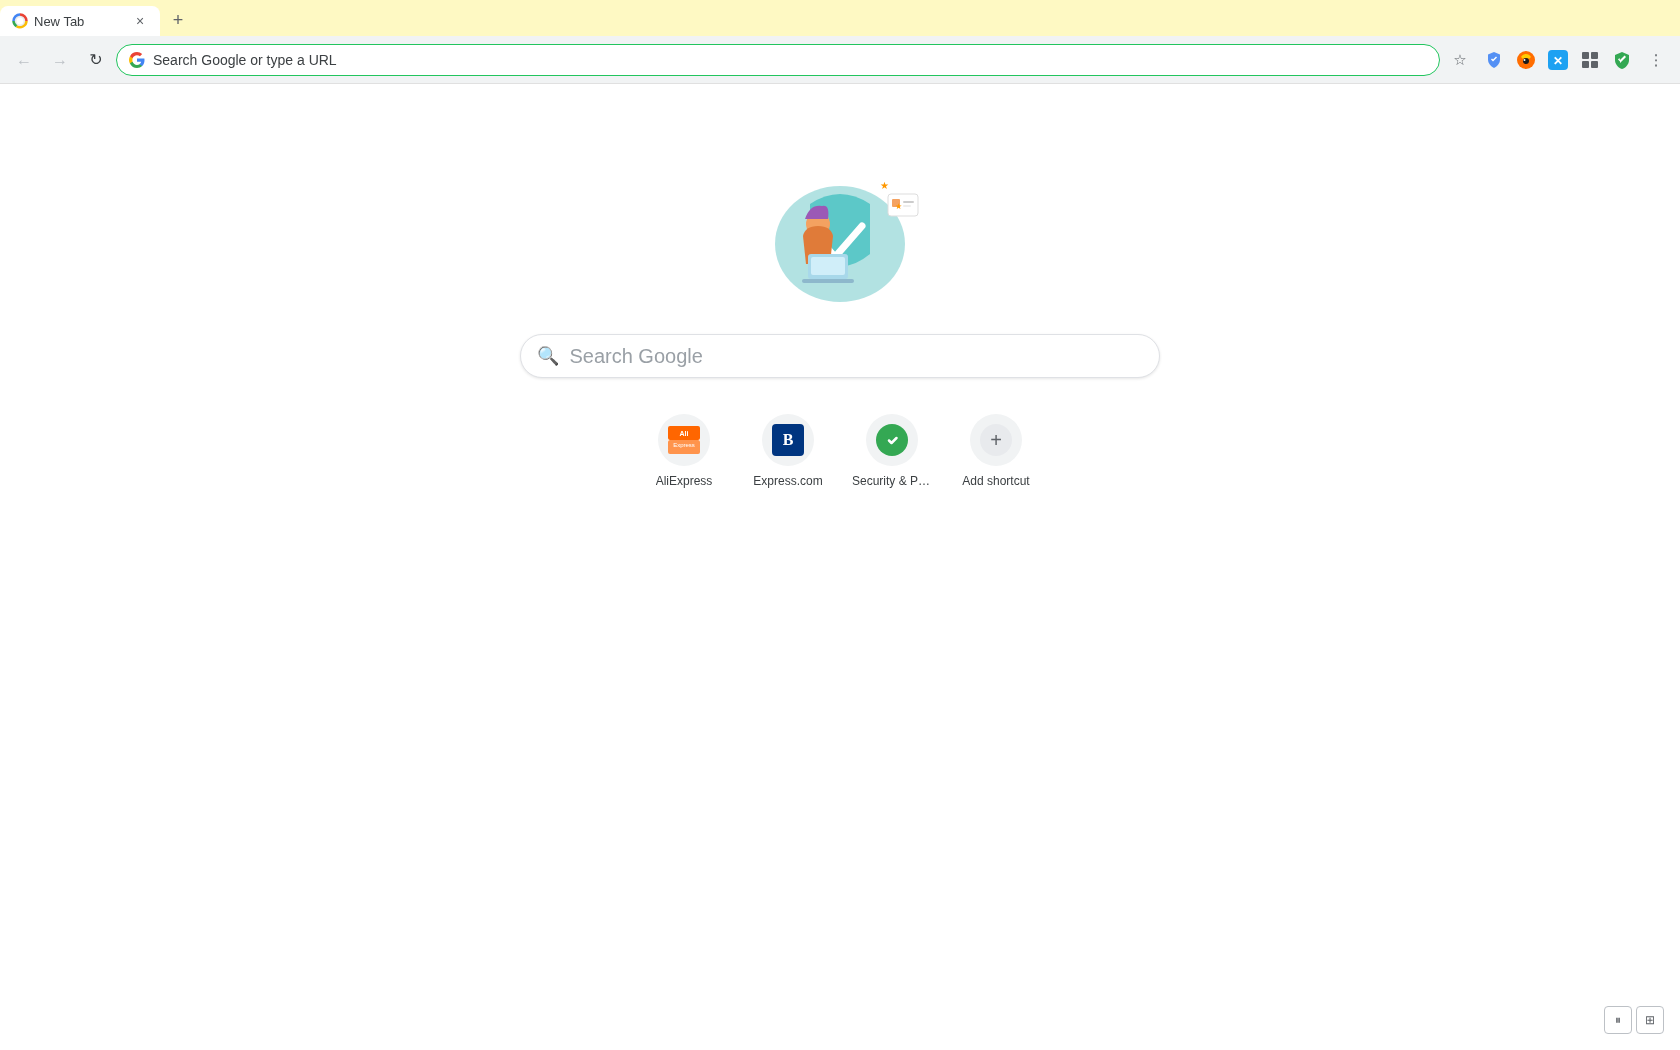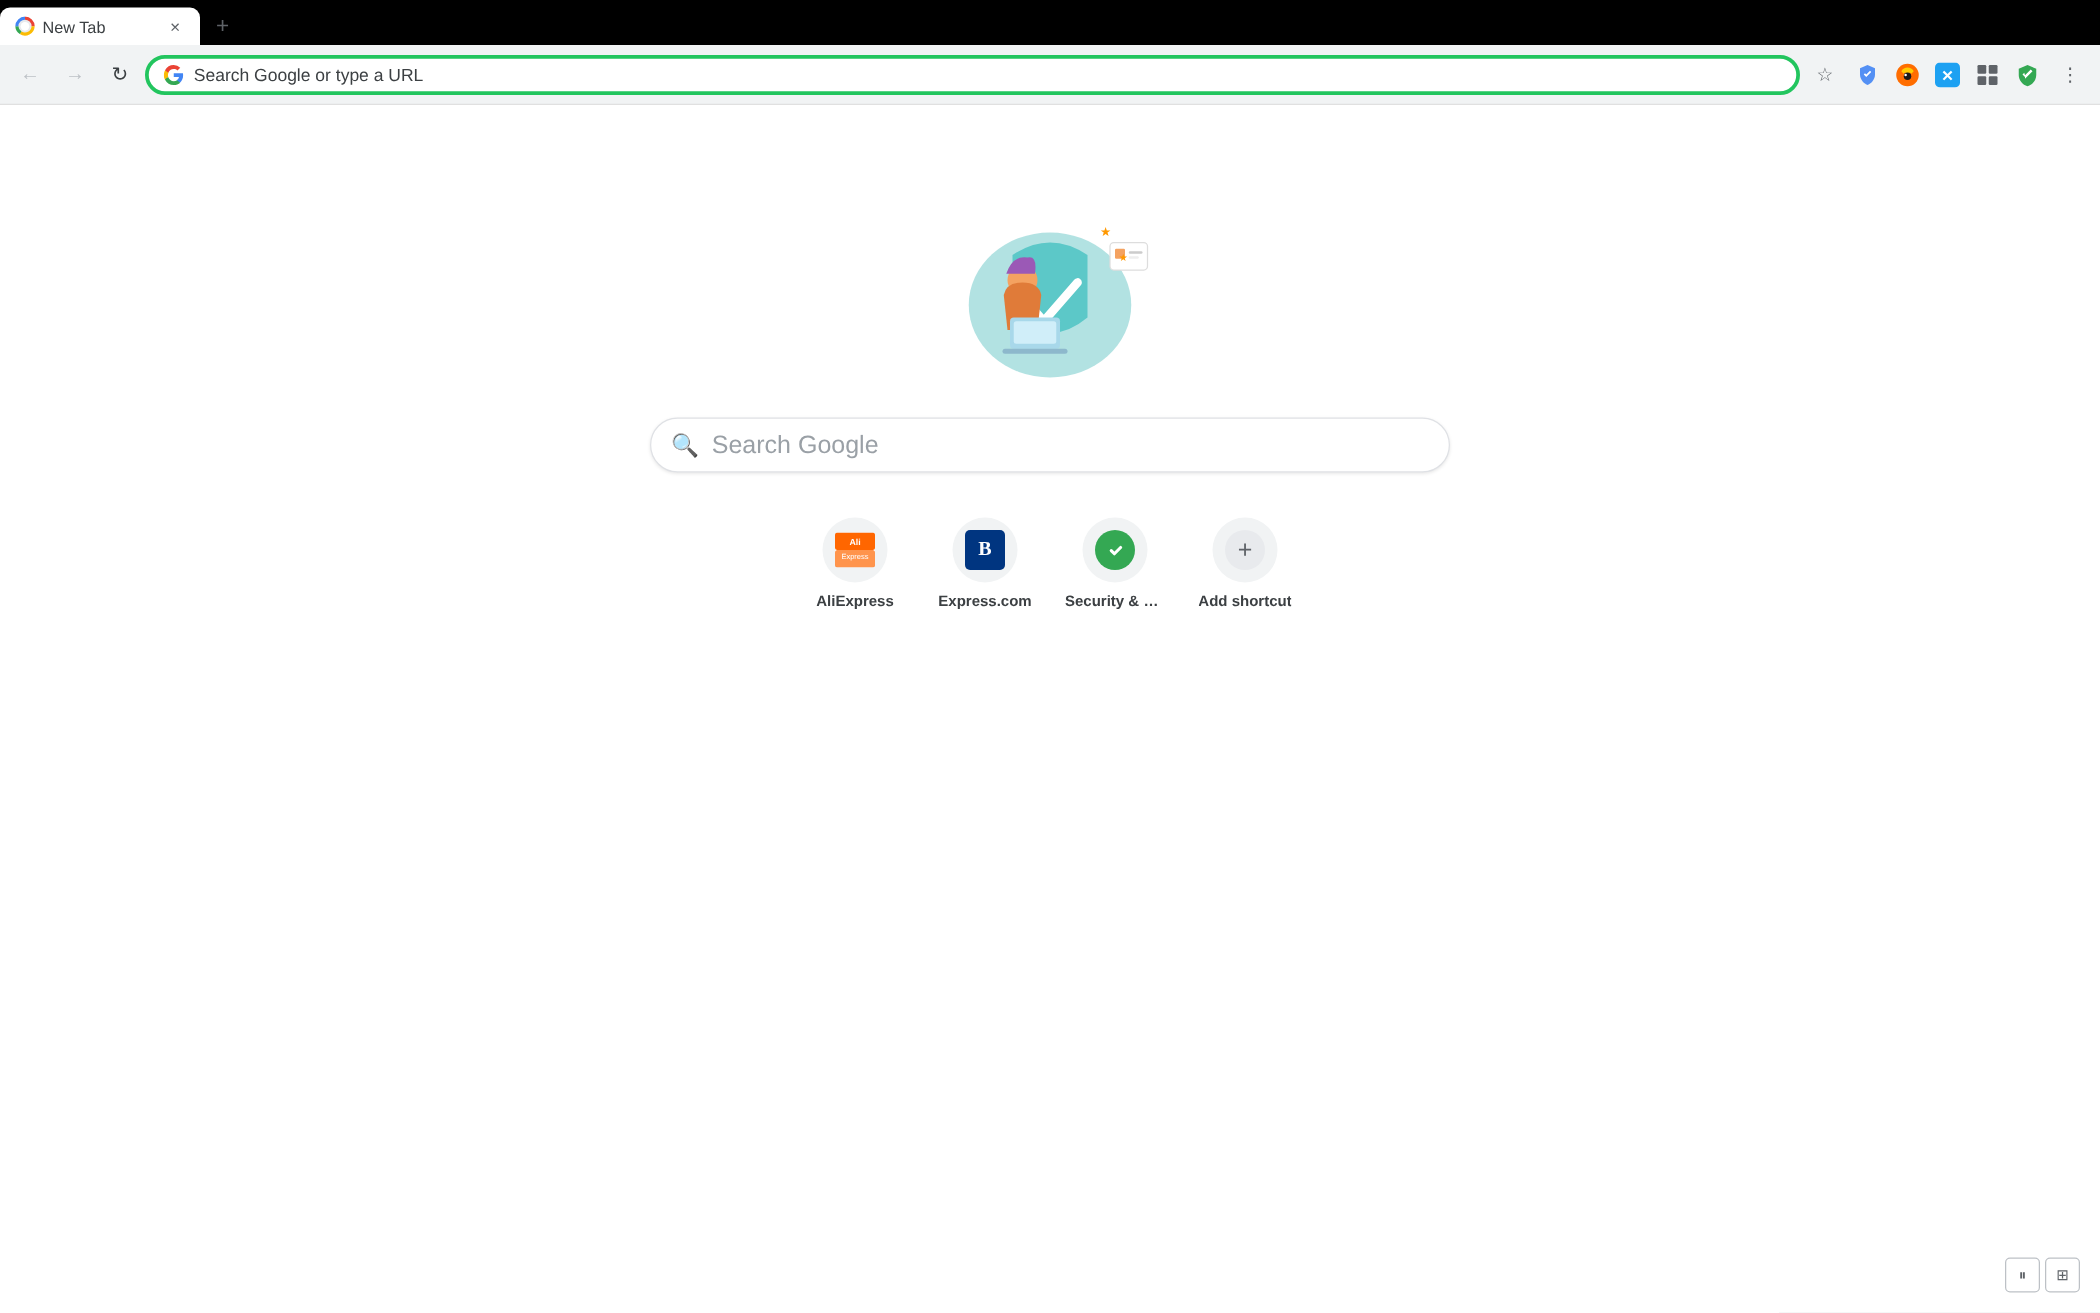--- a/index.html
+++ b/index.html
@@ -2,33 +2,33 @@
 <html><head>
   <meta charset="utf-8">
   <style>
     * { margin: 0; padding: 0; box-sizing: border-box; }
     body { font-family: 'Segoe UI', Arial, sans-serif; background: #f1f3f4; width: 1680px; height: 1050px; overflow: hidden; }
 
     
     .browser-frame { width: 1680px; height: 1050px; display: flex; flex-direction: column; background: #dee1e6; }
 
     
-    .tab-bar { height: 36px; background: #000000; display: flex; align-items: flex-end; padding: 0 0 0 0; }
+    .tab-bar { height: 36px; background: #fef9c3; display: flex; align-items: flex-end; padding: 0 0 0 0; }
     .tab { display: flex; align-items: center; height: 30px; background: #ffffff; border-radius: 8px 8px 0 0; padding: 0 12px; min-width: 160px; max-width: 240px; font-size: 12px; color: #3c4043; gap: 6px; position: relative; }
     .tab-favicon { width: 16px; height: 16px; }
     .tab-title { flex: 1; overflow: hidden; text-overflow: ellipsis; white-space: nowrap; font-size: 13px; }
     .tab-close { width: 16px; height: 16px; border-radius: 50%; display: flex; align-items: center; justify-content: center; color: #5f6368; font-size: 14px; cursor: pointer; }
     .tab-new { width: 28px; height: 28px; display: flex; align-items: center; justify-content: center; margin-left: 4px; margin-bottom: 2px; border-radius: 50%; cursor: pointer; color: #5f6368; font-size: 18px; }
 
     
     .toolbar { height: 48px; background: #f1f3f4; display: flex; align-items: center; padding: 0 8px; gap: 4px; border-bottom: 1px solid #e0e0e0; }
     .nav-btn { width: 32px; height: 32px; border-radius: 50%; display: flex; align-items: center; justify-content: center; cursor: pointer; color: #3c4043; font-size: 16px; }
     .nav-btn.disabled { color: #bdc1c6; cursor: default; }
 
-    .address-bar { flex: 1; height: 32px; background: #fff; border-radius: 16px; display: flex; align-items: center; padding: 0 12px; gap: 8px; border: 3px solid #22c55e; cursor: text; }
+    .address-bar { flex: 1; height: 32px; background: #fff; border-radius: 16px; display: flex; align-items: center; padding: 0 12px; gap: 8px; border: 1px solid #22c55e; cursor: text; }
     .address-text { font-size: 14px; color: #3c4043; flex: 1; }
 
     .toolbar-actions { display: flex; align-items: center; gap: 4px; }
     .toolbar-icon { width: 32px; height: 32px; border-radius: 50%; display: flex; align-items: center; justify-content: center; cursor: pointer; color: #5f6368; font-size: 15px; }
 
     
     .page-content { flex: 1; background: #ffffff; display: flex; flex-direction: column; align-items: center; overflow: hidden; position: relative; }
 
     
     .hero { margin-top: 80px; width: 200px; height: 150px; position: relative; display: flex; align-items: center; justify-content: center; }
@@ -36,21 +36,21 @@
     
     .search-container { margin-top: 20px; display: flex; align-items: center; justify-content: center; }
     .search-bar { width: 640px; height: 44px; border: 1px solid #dfe1e5; border-radius: 24px; display: flex; align-items: center; padding: 0 16px; gap: 10px; background: #fff; box-shadow: 0 1px 3px rgba(0,0,0,0.1); cursor: text; }
     .search-icon { color: #9aa0a6; font-size: 18px; }
     .search-placeholder { font-size: 20px; color: #9aa0a6; }
 
     
     .shortcuts { display: flex; gap: 24px; margin-top: 36px; align-items: flex-start; }
     .shortcut-item { display: flex; flex-direction: column; align-items: center; gap: 8px; cursor: pointer; width: 80px; }
     .shortcut-icon { width: 52px; height: 52px; border-radius: 50%; background: #f1f3f4; display: flex; align-items: center; justify-content: center; transition: background 0.15s; }
-    .shortcut-label { font-size: 12px; color: #3c4043; text-align: left; max-width: 80px; overflow: hidden; text-overflow: ellipsis; white-space: nowrap; font-weight: bold; }
+    .shortcut-label { font-size: 12px; color: #3c4043; text-align: left; max-width: 80px; overflow: hidden; text-overflow: ellipsis; white-space: nowrap; }
 
     
     .booking-icon { width: 32px; height: 32px; background: #003580; border-radius: 4px; display: flex; align-items: center; justify-content: center; color: white; font-size: 16px; font-weight: bold; font-family: Georgia, serif; }
 
     
     .security-icon { width: 32px; height: 32px; background: #1a73e8; border-radius: 50%; display: flex; align-items: center; justify-content: center; color: white; font-size: 16px; }
 
     
     .add-icon { width: 32px; height: 32px; border-radius: 50%; background: #e8eaed; display: flex; align-items: center; justify-content: center; color: #5f6368; font-size: 20px; border: none; }
 

